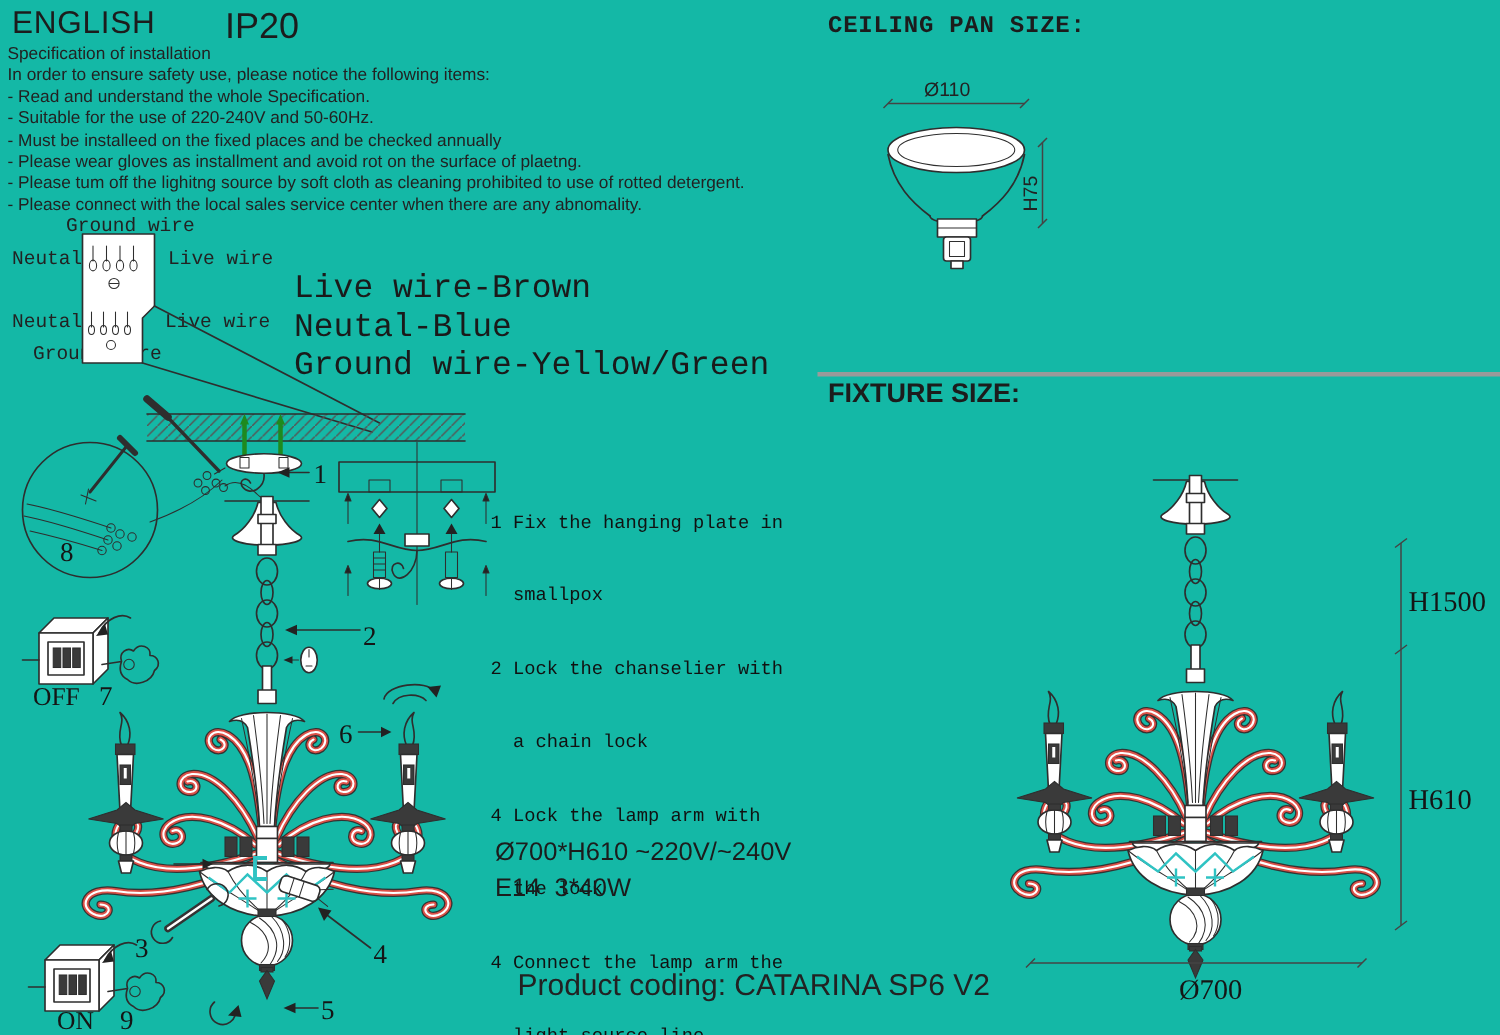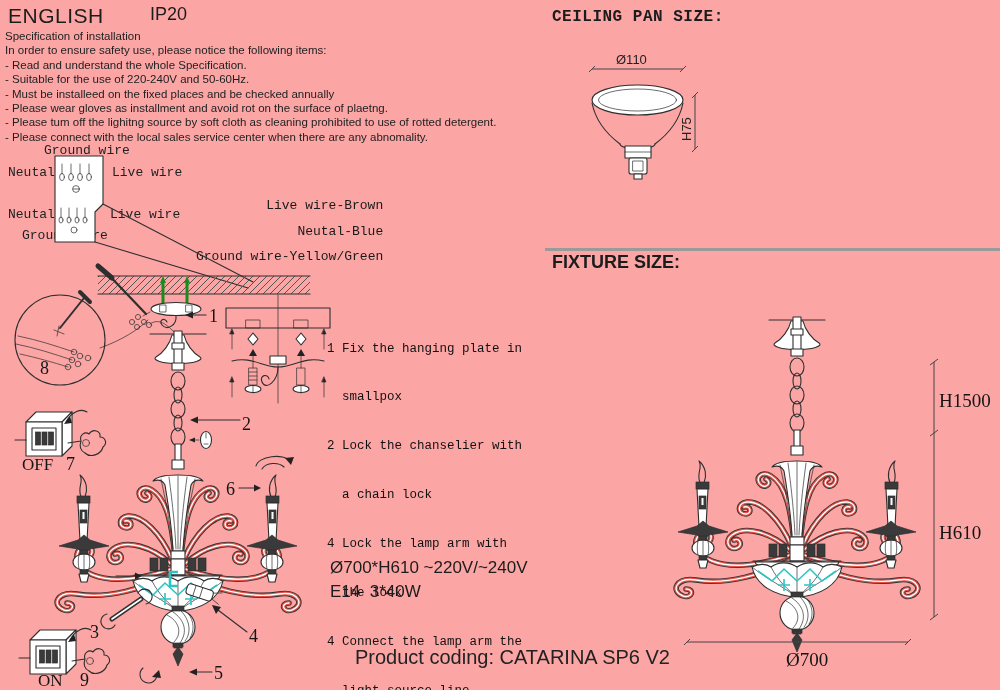--- a/index.html
+++ b/index.html
@@ -1,34 +1,34 @@
 <!DOCTYPE html>
 <html style="--red: #dd5148; --cyan: #2fc3c3; --green: #1e8a1e; --line: #2e2e2e; --divider: #9a9a9a;"><head>
 <meta charset="utf-8">
 <style>
   html,body{margin:0;padding:0;background:#fff;}
-  .canvas{position:relative;width:1000px;height:690px;background:#fca5a5;overflow:hidden;
+  .canvas{position:relative;width:1000px;height:690px;background:#14b8a6;overflow:hidden;
           font-family:"Liberation Sans",sans-serif;color:#1c1c1c;outline:1px solid #e2e2e2;}
   .abs{position:absolute;}
   .sans{font-family:"Liberation Sans",sans-serif;}
   .mono{font-family:"Liberation Mono","DejaVu Sans Mono",monospace;}
   .serif{font-family:Liberation Sans, sans-serif;}
   .pre{white-space:pre;}
   
   .h-lang{left:8px;top:4px;font-size:21px;letter-spacing:.5px;}
-  .h-ip{left:150px;top:4px;font-size:18px;}
+  .h-ip{left:150px;top:4px;font-size:24px;}
   .spec{left:5px;top:29px;font-size:11.5px;line-height:14.4px;color:#222;}
   
   .w-lab{font-size:13px;color:#222;}
-  .legend{left:196px;top:193px;font-size:13px;line-height:25.5px;color:#1a1a1a;text-align:right;}
+  .legend{left:196px;top:180px;font-size:22px;line-height:25.5px;color:#1a1a1a;}
   
   .instr{left:327px;top:308px;font-size:12.5px;line-height:16.3px;color:#111;}
   .sum1{left:330px;top:558px;font-size:17px;}
   .sum2{left:330px;top:582px;font-size:17px;}
-  .product{left:345px;top:646px;font-size:20px;color:#222;margin-left:10px;}
+  .product{left:345px;top:646px;font-size:20px;color:#222;}
   .cp-title{left:552px;top:8px;font-size:16px;font-weight:bold;letter-spacing:.5px;}
   .fx-title{left:552px;top:252px;font-size:18px;font-weight:bold;}
   .divider{left:545px;top:248px;width:455px;height:3px;background:var(--divider,#999);}
   
   svg{overflow:visible;}
   .ln{stroke:var(--line,#2e2e2e);stroke-width:1.1;fill:none;stroke-linecap:round;stroke-linejoin:round;}
   .thin{stroke-width:.7;}
   .f-w{fill:#fff;}
   .f-d{fill:#3a3a3a;stroke:var(--line,#2e2e2e);stroke-width:.7;}
   .s-b{stroke:#333;stroke-width:5.5;fill:none;stroke-linecap:round;}

